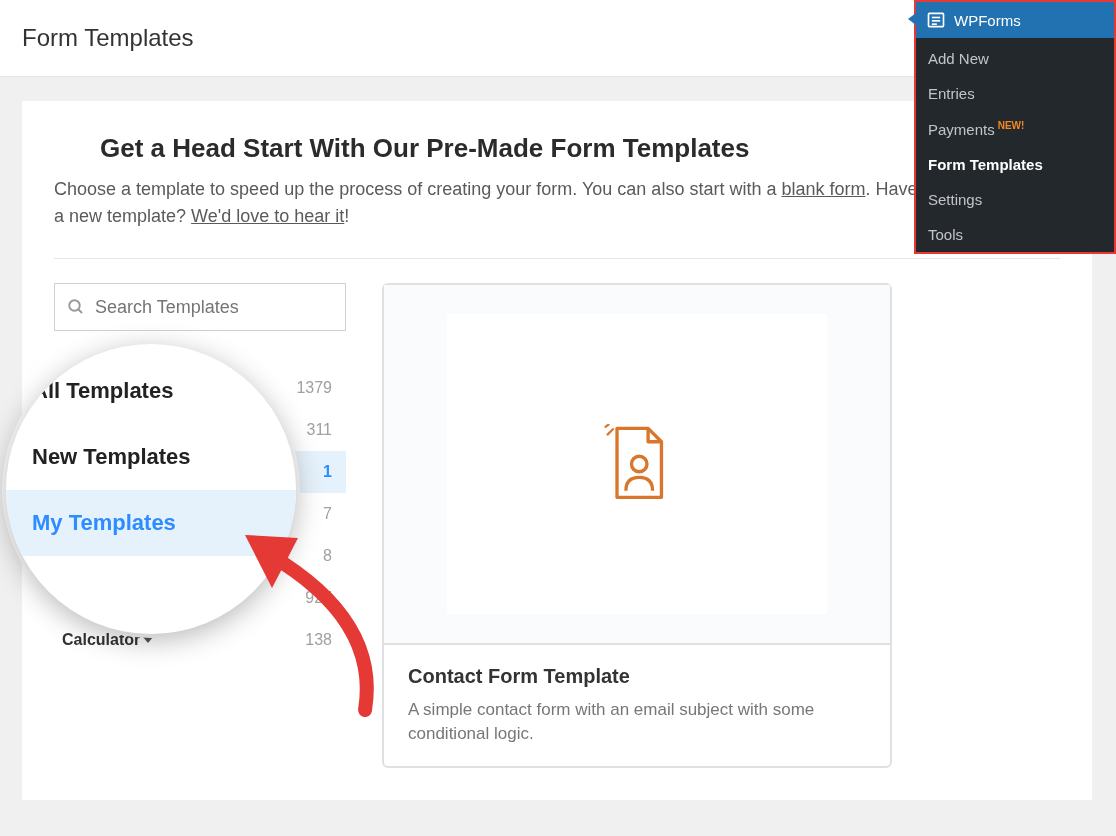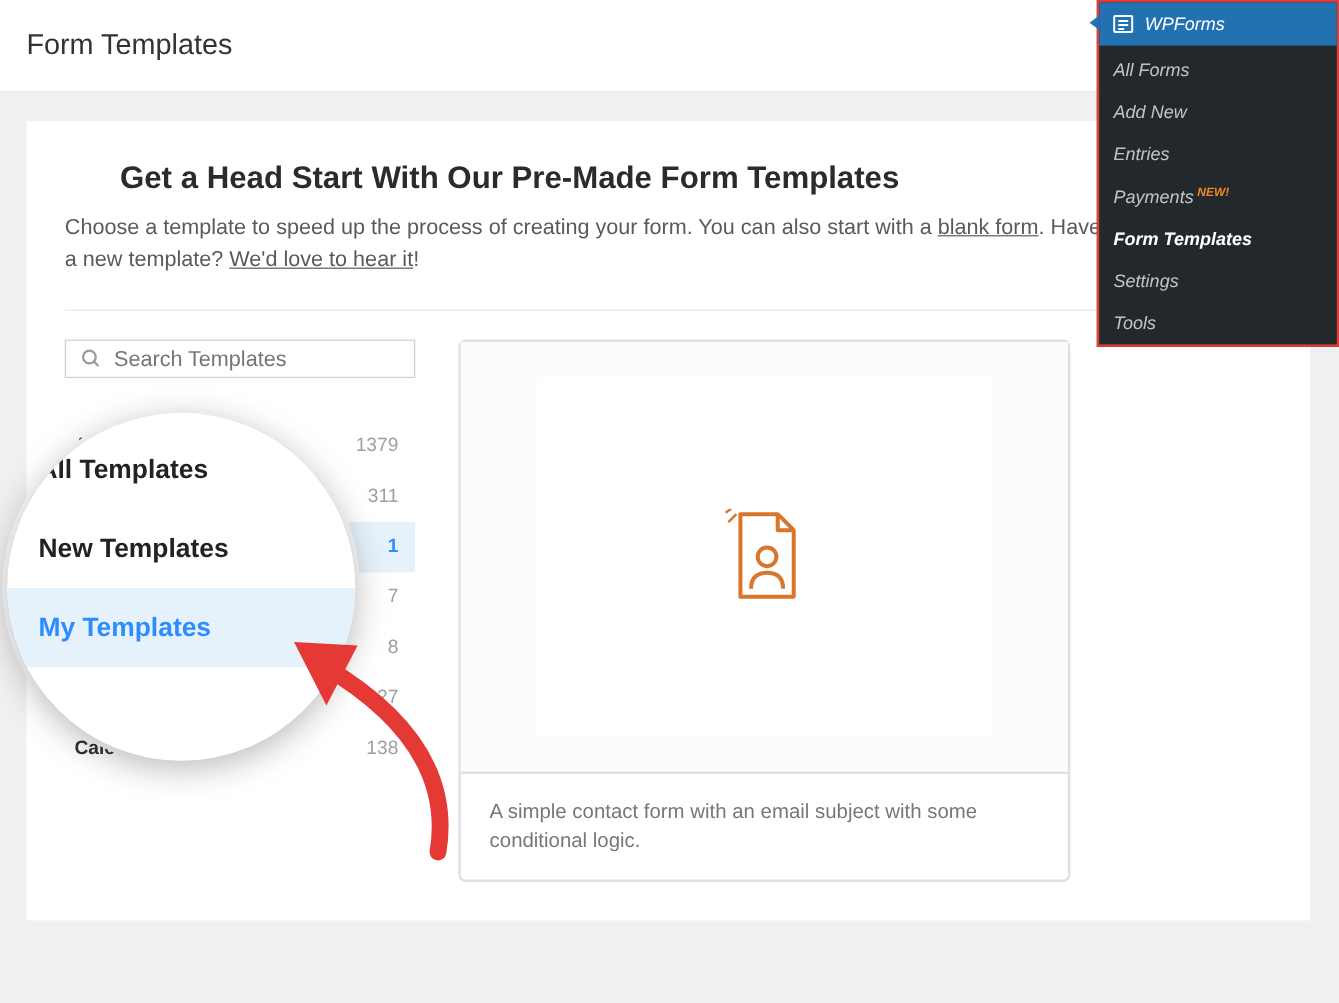--- a/index.html
+++ b/index.html
@@ -49,21 +49,21 @@
     margin-top: 28px;
   }
   .columns {
     display: flex;
     gap: 36px;
     margin-top: 24px;
   }
   .side-col { width: 292px; flex: 0 0 292px; }
   .search-wrap {
     border: 1px solid #d0d0d0;
-    height: 32px;
+    height: 48px;
     display: flex;
     align-items: center;
     padding: 0 12px;
     gap: 10px;
     margin-bottom: 36px;
   }
   .search-wrap input {
     border: 0;
     outline: 0;
     font-size: 18px;
@@ -139,21 +139,20 @@
   
   .wp-menu {
     position: absolute;
     top: 0;
     right: 0;
     width: 202px;
     background: #23282d;
     border: 2px solid #e53935;
     font-size: 15px;
     color: #d0d0d0;
-    font-style: italic;
   }
   .wp-menu-head {
     background: #2271b1;
     color: #fff;
     display: flex;
     align-items: center;
     gap: 8px;
     padding: 8px 10px;
     font-weight: 500;
     position: relative;
@@ -290,39 +289,39 @@
               <path d="M12 4 H40 L52 16 V66 H12 Z"></path>
               <path d="M40 4 V16 H52"></path>
               <circle cx="32" cy="36" r="7"></circle>
               <path d="M20 60 Q20 48 32 48 Q44 48 44 60"></path>
               <line x1="3" y1="10" x2="9" y2="4" stroke-width="2"></line>
               <line x1="1" y1="3" x2="5" y2="0" stroke-width="2"></line>
             </svg>
           </div>
         </div>
         <div class="template-info">
+          <h3>Contact Form Template</h3>
           <p>A simple contact form with an email subject with some conditional logic.</p>
         </div>
       </div>
     </main>
   </div>
 </section>
 
 <nav class="wp-menu">
   <div class="wp-menu-head">
     <svg width="20" height="20" viewBox="0 0 24 24" fill="none" stroke="#fff" stroke-width="2">
         <rect x="3" y="4" width="18" height="16" rx="1"></rect>
         <line x1="7" y1="9" x2="17" y2="9"></line>
         <line x1="7" y1="13" x2="17" y2="13"></line>
         <line x1="7" y1="17" x2="13" y2="17"></line>
       </svg>
     <span>WPForms</span>
   </div>
   <ul>
-    <li><span>All Forms</span></li>
     <li><span>Add New</span></li>
     <li><span>Entries</span></li>
     <li><span>Payments</span><span class="badge-new">NEW!</span></li>
     <li class="current"><span>Form Templates</span></li>
     <li><span>Settings</span></li>
     <li><span>Tools</span></li>
   </ul>
 </nav>
 
 <div class="magnifier">

